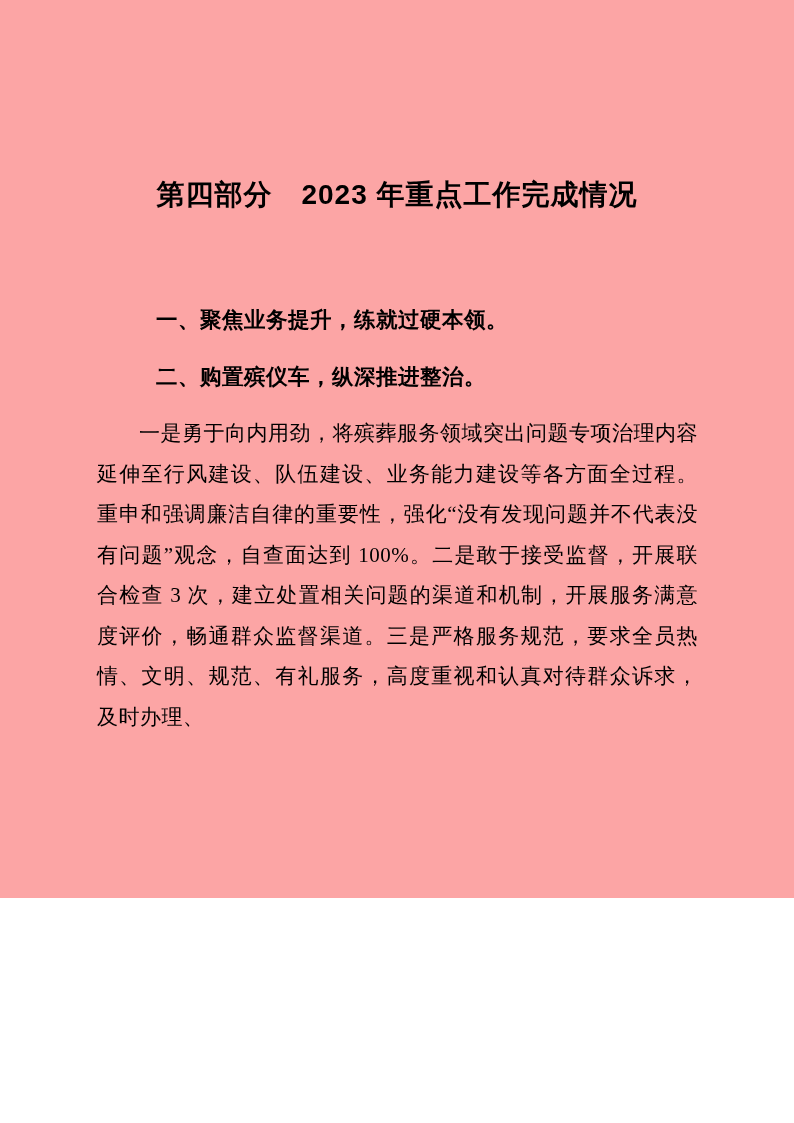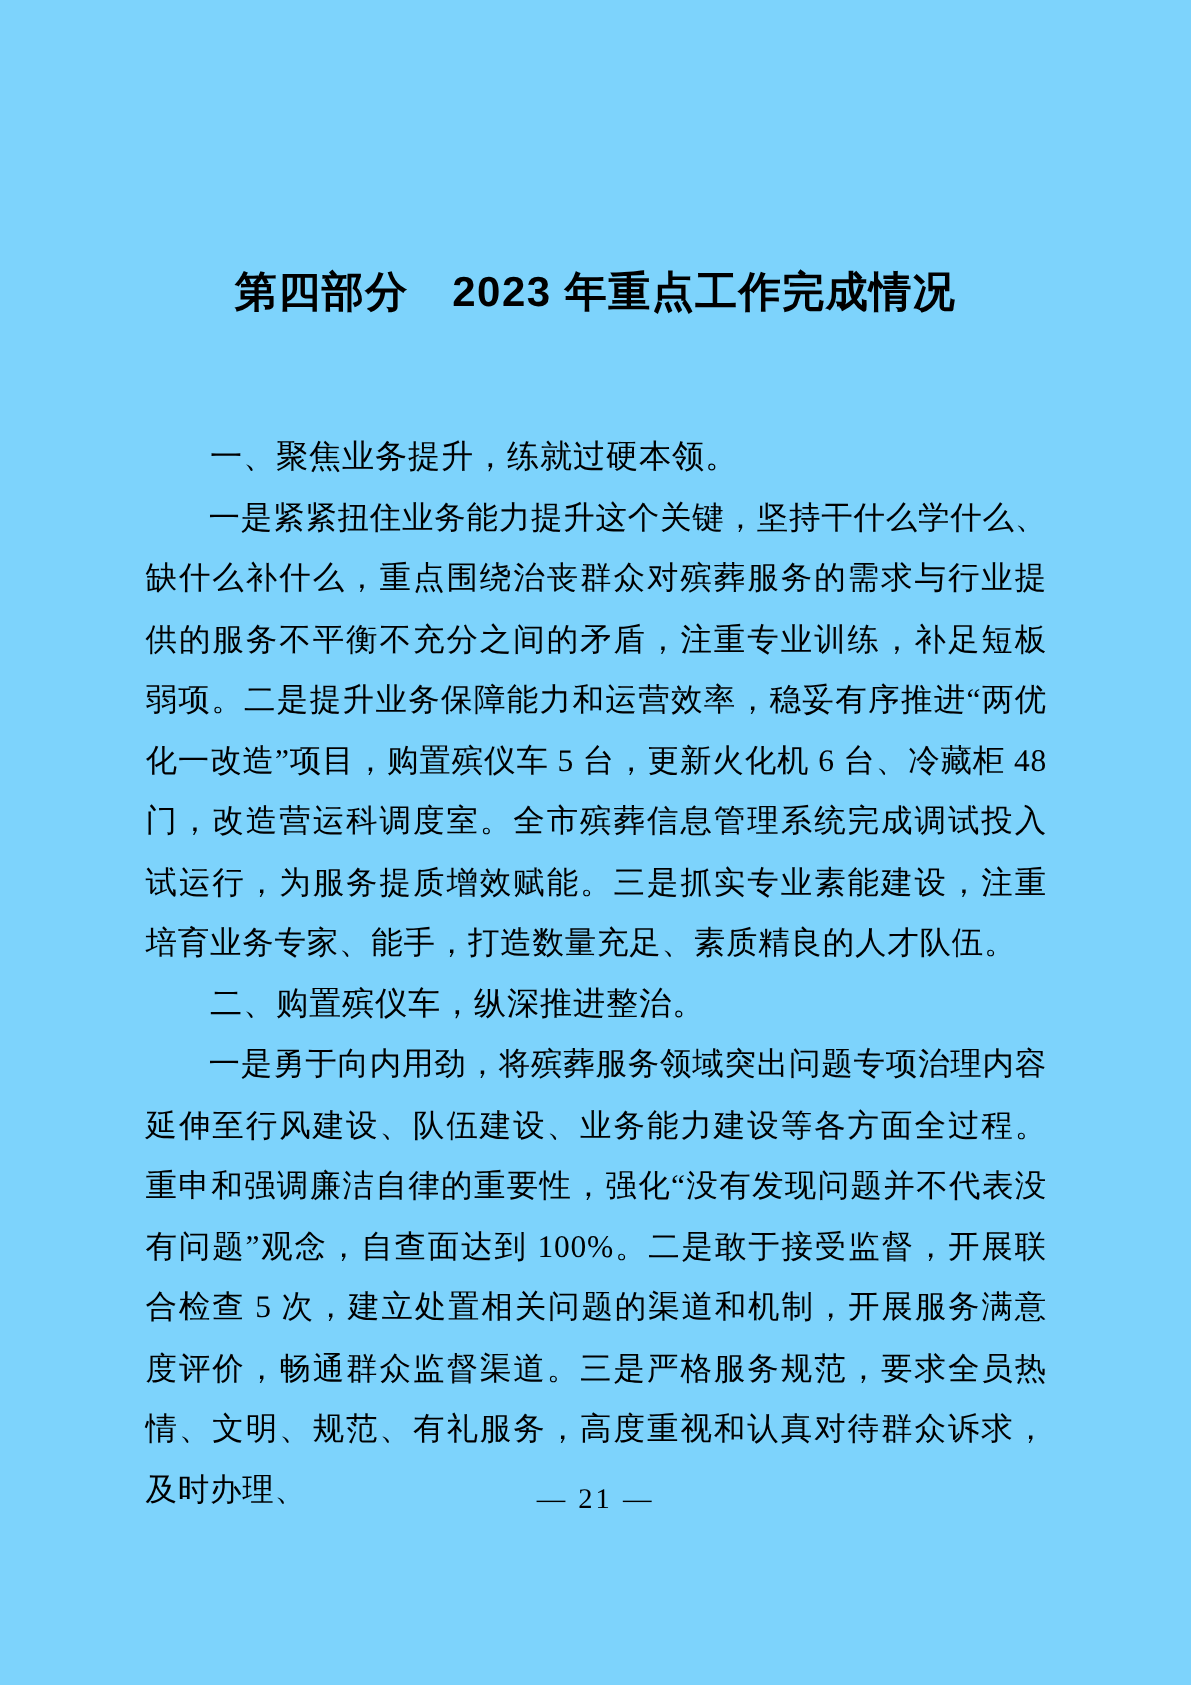--- a/index.html
+++ b/index.html
@@ -3,22 +3,22 @@
 <meta charset="utf-8">
 <style>
   html, body {
     margin: 0;
     padding: 0;
     background: #ffffff;
   }
   .page {
     position: relative;
     width: 794px;
-    height: 1123px;
-    background: #7dd3fc;
+    height: 898px;
+    background: #fca5a5;
     overflow: hidden;
     color: #000000;
   }
   .doc-title {
     position: absolute;
     top: 176px;
     left: 0;
     right: 0;
     margin: 0;
     text-align: center;
@@ -32,24 +32,24 @@
     position: absolute;
     top: 284px;
     left: 97px;
     width: 601px;
     font-family: "Liberation Serif", "DejaVu Serif", serif;
     font-size: 21px;
     line-height: 40.5px;
     text-align: justify;
   }
   .body-text h2 {
-    margin: 0;
+    margin: 16px;
     font-family: "Liberation Sans", "DejaVu Sans", sans-serif;
     font-size: 21.5px;
-    font-weight: normal;
+    font-weight: bold;
     text-indent: 2em;
     line-height: 40.5px;
     letter-spacing: 0.5px;
   }
   .body-text p {
     margin: 0;
     text-indent: 2em;
     letter-spacing: 0.5px;
   }
   .page-number {
@@ -67,23 +67,22 @@
 <body>
 
 <div class="page">
 
   <h1 class="doc-title">第四部分　2023 年重点工作完成情况</h1>
 
   <div class="body-text">
 
     <h2>一、聚焦业务提升，练就过硬本领。</h2>
 
-    <p>一是紧紧扭住业务能力提升这个关键，坚持干什么学什么、缺什么补什么，重点围绕治丧群众对殡葬服务的需求与行业提供的服务不平衡不充分之间的矛盾，注重专业训练，补足短板弱项。二是提升业务保障能力和运营效率，稳妥有序推进“两优化一改造”项目，购置殡仪车 5 台，更新火化机 6 台、冷藏柜 48 门，改造营运科调度室。全市殡葬信息管理系统完成调试投入试运行，为服务提质增效赋能。三是抓实专业素能建设，注重培育业务专家、能手，打造数量充足、素质精良的人才队伍。</p>
 
     <h2>二、购置殡仪车，纵深推进整治。</h2>
 
-    <p>一是勇于向内用劲，将殡葬服务领域突出问题专项治理内容延伸至行风建设、队伍建设、业务能力建设等各方面全过程。重申和强调廉洁自律的重要性，强化“没有发现问题并不代表没有问题”观念，自查面达到 100%。二是敢于接受监督，开展联合检查 5 次，建立处置相关问题的渠道和机制，开展服务满意度评价，畅通群众监督渠道。三是严格服务规范，要求全员热情、文明、规范、有礼服务，高度重视和认真对待群众诉求，及时办理、</p>
+    <p>一是勇于向内用劲，将殡葬服务领域突出问题专项治理内容延伸至行风建设、队伍建设、业务能力建设等各方面全过程。重申和强调廉洁自律的重要性，强化“没有发现问题并不代表没有问题”观念，自查面达到 100%。二是敢于接受监督，开展联合检查 3 次，建立处置相关问题的渠道和机制，开展服务满意度评价，畅通群众监督渠道。三是严格服务规范，要求全员热情、文明、规范、有礼服务，高度重视和认真对待群众诉求，及时办理、</p>
 
   </div>
 
   <div class="page-number">— 21 —</div>
 
 </div>
 
 </body></html>

